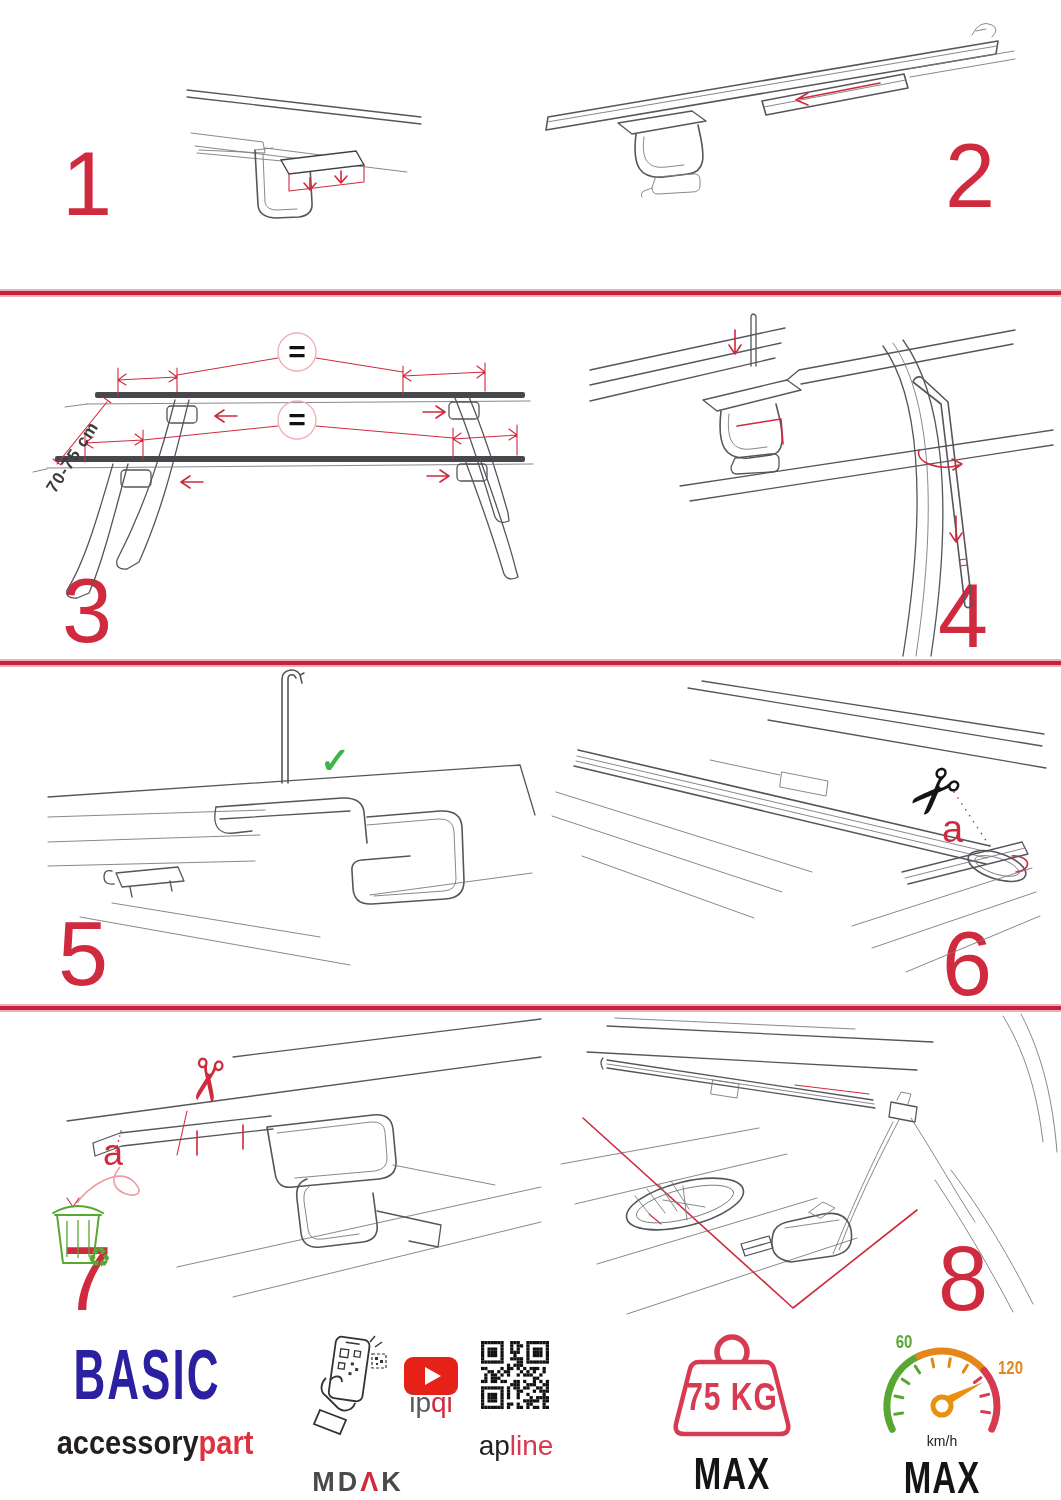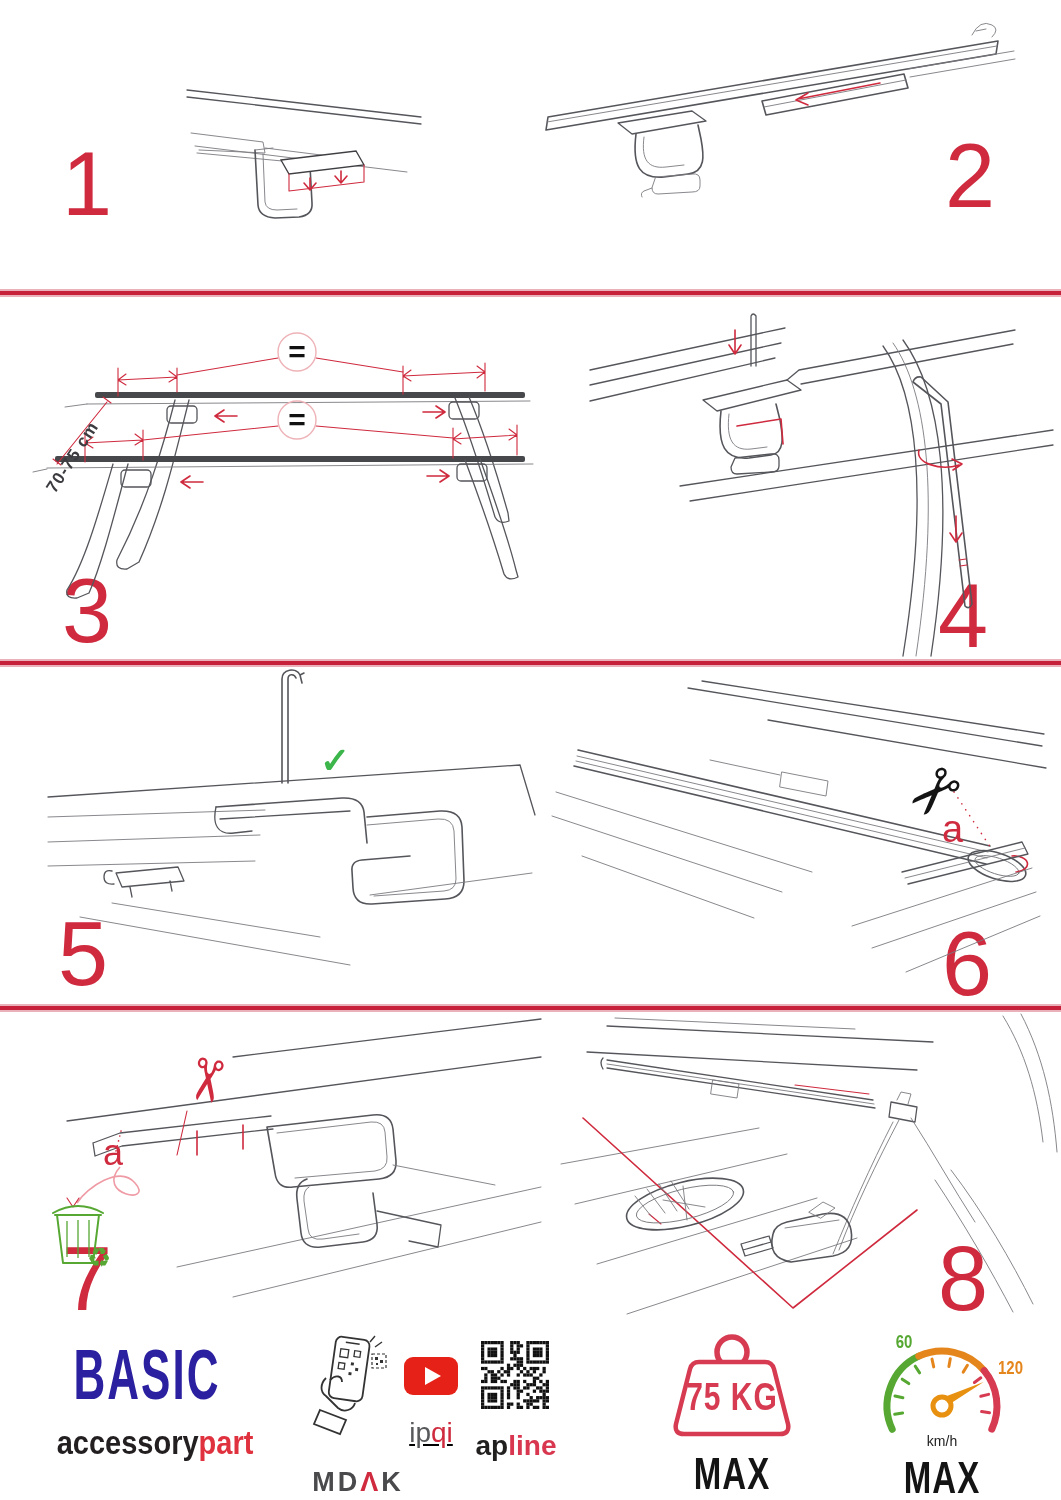--- a/index.html
+++ b/index.html
@@ -239,21 +239,21 @@
     <path d="M8,80 L34,90 L28,104 L2,94 Z" fill="#fff" stroke="#333" stroke-width="1.8"></path>
   </svg>
   <div class="abs center" style="left:288px;top:1438px;width:140px;font-size:27px;font-weight:700;letter-spacing:3px;color:var(--gray_ink);margin-top:29px;">
     <span>MD</span><span style="color:var(--accent_red);">Λ</span><span>K</span>
   </div>
 
   <svg class="abs" style="left:403px;top:1356px;" width="56" height="40" viewBox="0 0 56 40">
     <rect x="1" y="1" width="54" height="38" rx="9" fill="var(--youtube_red)"></rect>
     <polygon points="22,11 22,29 38,20" fill="#fff"></polygon>
   </svg>
-  <div class="abs center" style="left:396px;top:1417px;width:70px;font-size:28px;font-weight:500;text-decoration:underline;">
+  <div class="abs center" style="left:396px;top:1387px;width:70px;font-size:28px;font-weight:500;">
     <span style="color:#58595b;">ip</span><span style="color:var(--accent_red);">qi</span>
   </div>
 
   <div class="abs" style="left:481px;top:1341px;width:68px;height:68px;"><svg width="68" height="68" viewBox="0 0 68 68">
         <rect x="0.00" y="0.00" width="3.24" height="3.24" fill="#111"></rect>
         <rect x="3.24" y="0.00" width="3.24" height="3.24" fill="#111"></rect>
         <rect x="6.48" y="0.00" width="3.24" height="3.24" fill="#111"></rect>
         <rect x="9.71" y="0.00" width="3.24" height="3.24" fill="#111"></rect>
         <rect x="12.95" y="0.00" width="3.24" height="3.24" fill="#111"></rect>
         <rect x="16.19" y="0.00" width="3.24" height="3.24" fill="#111"></rect>
@@ -469,21 +469,21 @@
         <rect x="19.43" y="64.76" width="3.24" height="3.24" fill="#111"></rect>
         <rect x="25.90" y="64.76" width="3.24" height="3.24" fill="#111"></rect>
         <rect x="35.62" y="64.76" width="3.24" height="3.24" fill="#111"></rect>
         <rect x="38.86" y="64.76" width="3.24" height="3.24" fill="#111"></rect>
         <rect x="45.33" y="64.76" width="3.24" height="3.24" fill="#111"></rect>
         <rect x="51.81" y="64.76" width="3.24" height="3.24" fill="#111"></rect>
         <rect x="55.05" y="64.76" width="3.24" height="3.24" fill="#111"></rect>
         <rect x="61.52" y="64.76" width="3.24" height="3.24" fill="#111"></rect>
         <rect x="64.76" y="64.76" width="3.24" height="3.24" fill="#111"></rect>
       </svg></div>
-  <div class="abs center" style="left:466px;top:1430px;width:100px;font-size:28px;font-weight:700;text-align:center;">
+  <div class="abs center" style="left:466px;top:1430px;width:100px;font-size:28px;font-weight:400;text-align:center;">
     <span style="color:#221f1f;">ap</span><span style="color:#d8374f;">line</span>
   </div>
 
   <svg class="abs" style="left:652px;top:1328px;" width="160" height="118" viewBox="0 0 160 118">
     <circle cx="80" cy="24" r="15" fill="none" stroke="var(--gauge_red)" stroke-width="5.5"></circle>
     <path d="M47,34 L113,34 Q120,34 122,41 L136,96 Q138,106 128,106 L32,106 Q22,106 24,96 L38,41 Q40,34 47,34 Z" fill="#fff" stroke="var(--gauge_red)" stroke-width="4.5" stroke-linejoin="round"></path>
     <text transform="translate(80,82) scale(1,1.28)" text-anchor="middle" font-size="30" font-weight="700" fill="var(--gauge_red)" style="letter-spacing:1px">75 KG</text>
   </svg>
   <div class="abs center" style="left:652px;top:1448px;width:160px;">
     <span class="max-label">MAX</span>

